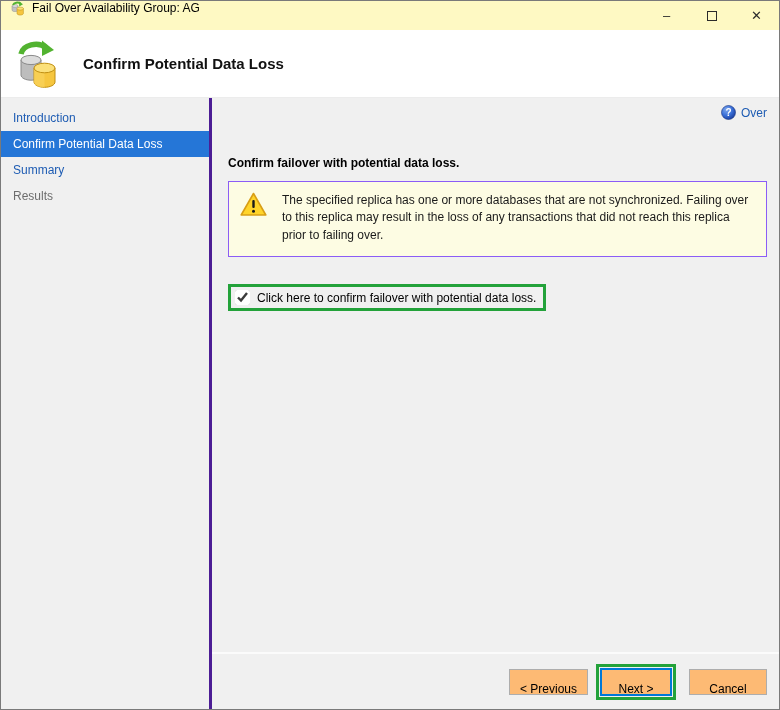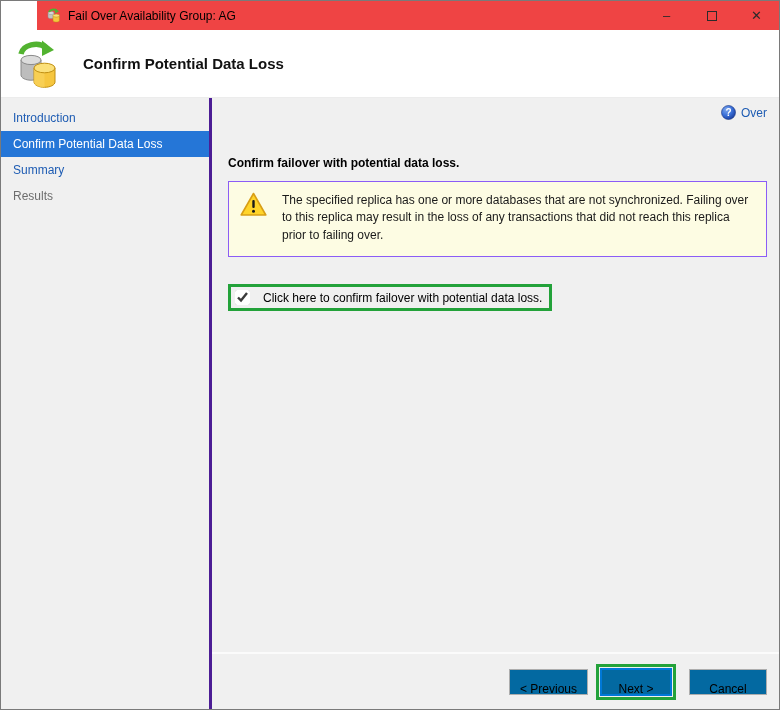--- a/index.html
+++ b/index.html
@@ -7,24 +7,23 @@
   .window {
     width: 780px; height: 710px;
     background: #ffffff;
     border: 1px solid #7a7a7a;
     display: flex; flex-direction: column;
     position: relative;
     overflow: hidden;
   }
   
   .titlebar {
-    height: 29px; background: #ef4444;
-    display: flex; align-items: center;
+    height: 29px; background: #fef9c3;
+    display: flex; align-items: flex-start;
     flex: 0 0 auto;
-    margin-left: 36px;
   }
   .titlebar .app-icon { margin: 0 6px 0 9px; width: 16px; height: 16px; flex: 0 0 auto; }
   .titlebar .title-text { font-size: 12px; color: #000; }
   .titlebar .spacer { flex: 1; }
   .win-btn {
     width: 45px; height: 29px;
     display: flex; align-items: center; justify-content: center;
     font-size: 13px; color: #2b2b2b; cursor: default;
   }
   .win-btn.maxi span {
@@ -80,40 +79,40 @@
     background: var(--warning-bg, #fdfce3);
     border: 1px solid #8b5cf6;
     padding: 10px 14px 12px 11px;
     display: flex; align-items: flex-start; gap: 15px;
   }
   .warning-text { font-size: 12px; line-height: 1.45; color: #1a1a1a; max-width: 640px; }
   .checkbox-anno {
     margin-top: 27px; align-self: flex-start;
     border: 3px solid var(--annotation-green, #23a23a);
     padding: 3px 7px 3px 4px;
-    display: flex; align-items: center; gap: 13px;
+    display: flex; align-items: center; gap: 7px;
   }
   .checkbox-anno input[type="checkbox"] {
     width: 15px; height: 15px; accent-color: #ffffff;
     margin: 0;
   }
   .checkbox-label { font-size: 12px; color: #000; white-space: nowrap; }
   .flex-spacer { flex: 1; }
   
   .footer {
     height: 57px; flex: 0 0 auto;
     margin: 0 -12px 0 -16px;
     border-top: 2px solid #fbfbfb;
     display: flex; align-items: center; justify-content: flex-end;
     padding-right: 12px;
     background: #f0f0f0;
   }
   .btn {
     min-width: 78px; height: 25px;
-    background: #0369a1; border: 1px solid #adadad;
+    background: #fdba74; border: 1px solid #adadad;
     font-size: 12px; font-family: "Liberation Sans", sans-serif;
     color: #000; cursor: pointer; padding: 12px 10px;
   }
   .btn-prev { margin-right: 8px; }
   .next-anno {
     border: 3px solid var(--annotation-green, #23a23a);
     padding: 1px; margin-right: 13px;
     display: inline-flex;
   }
   .btn-next {

